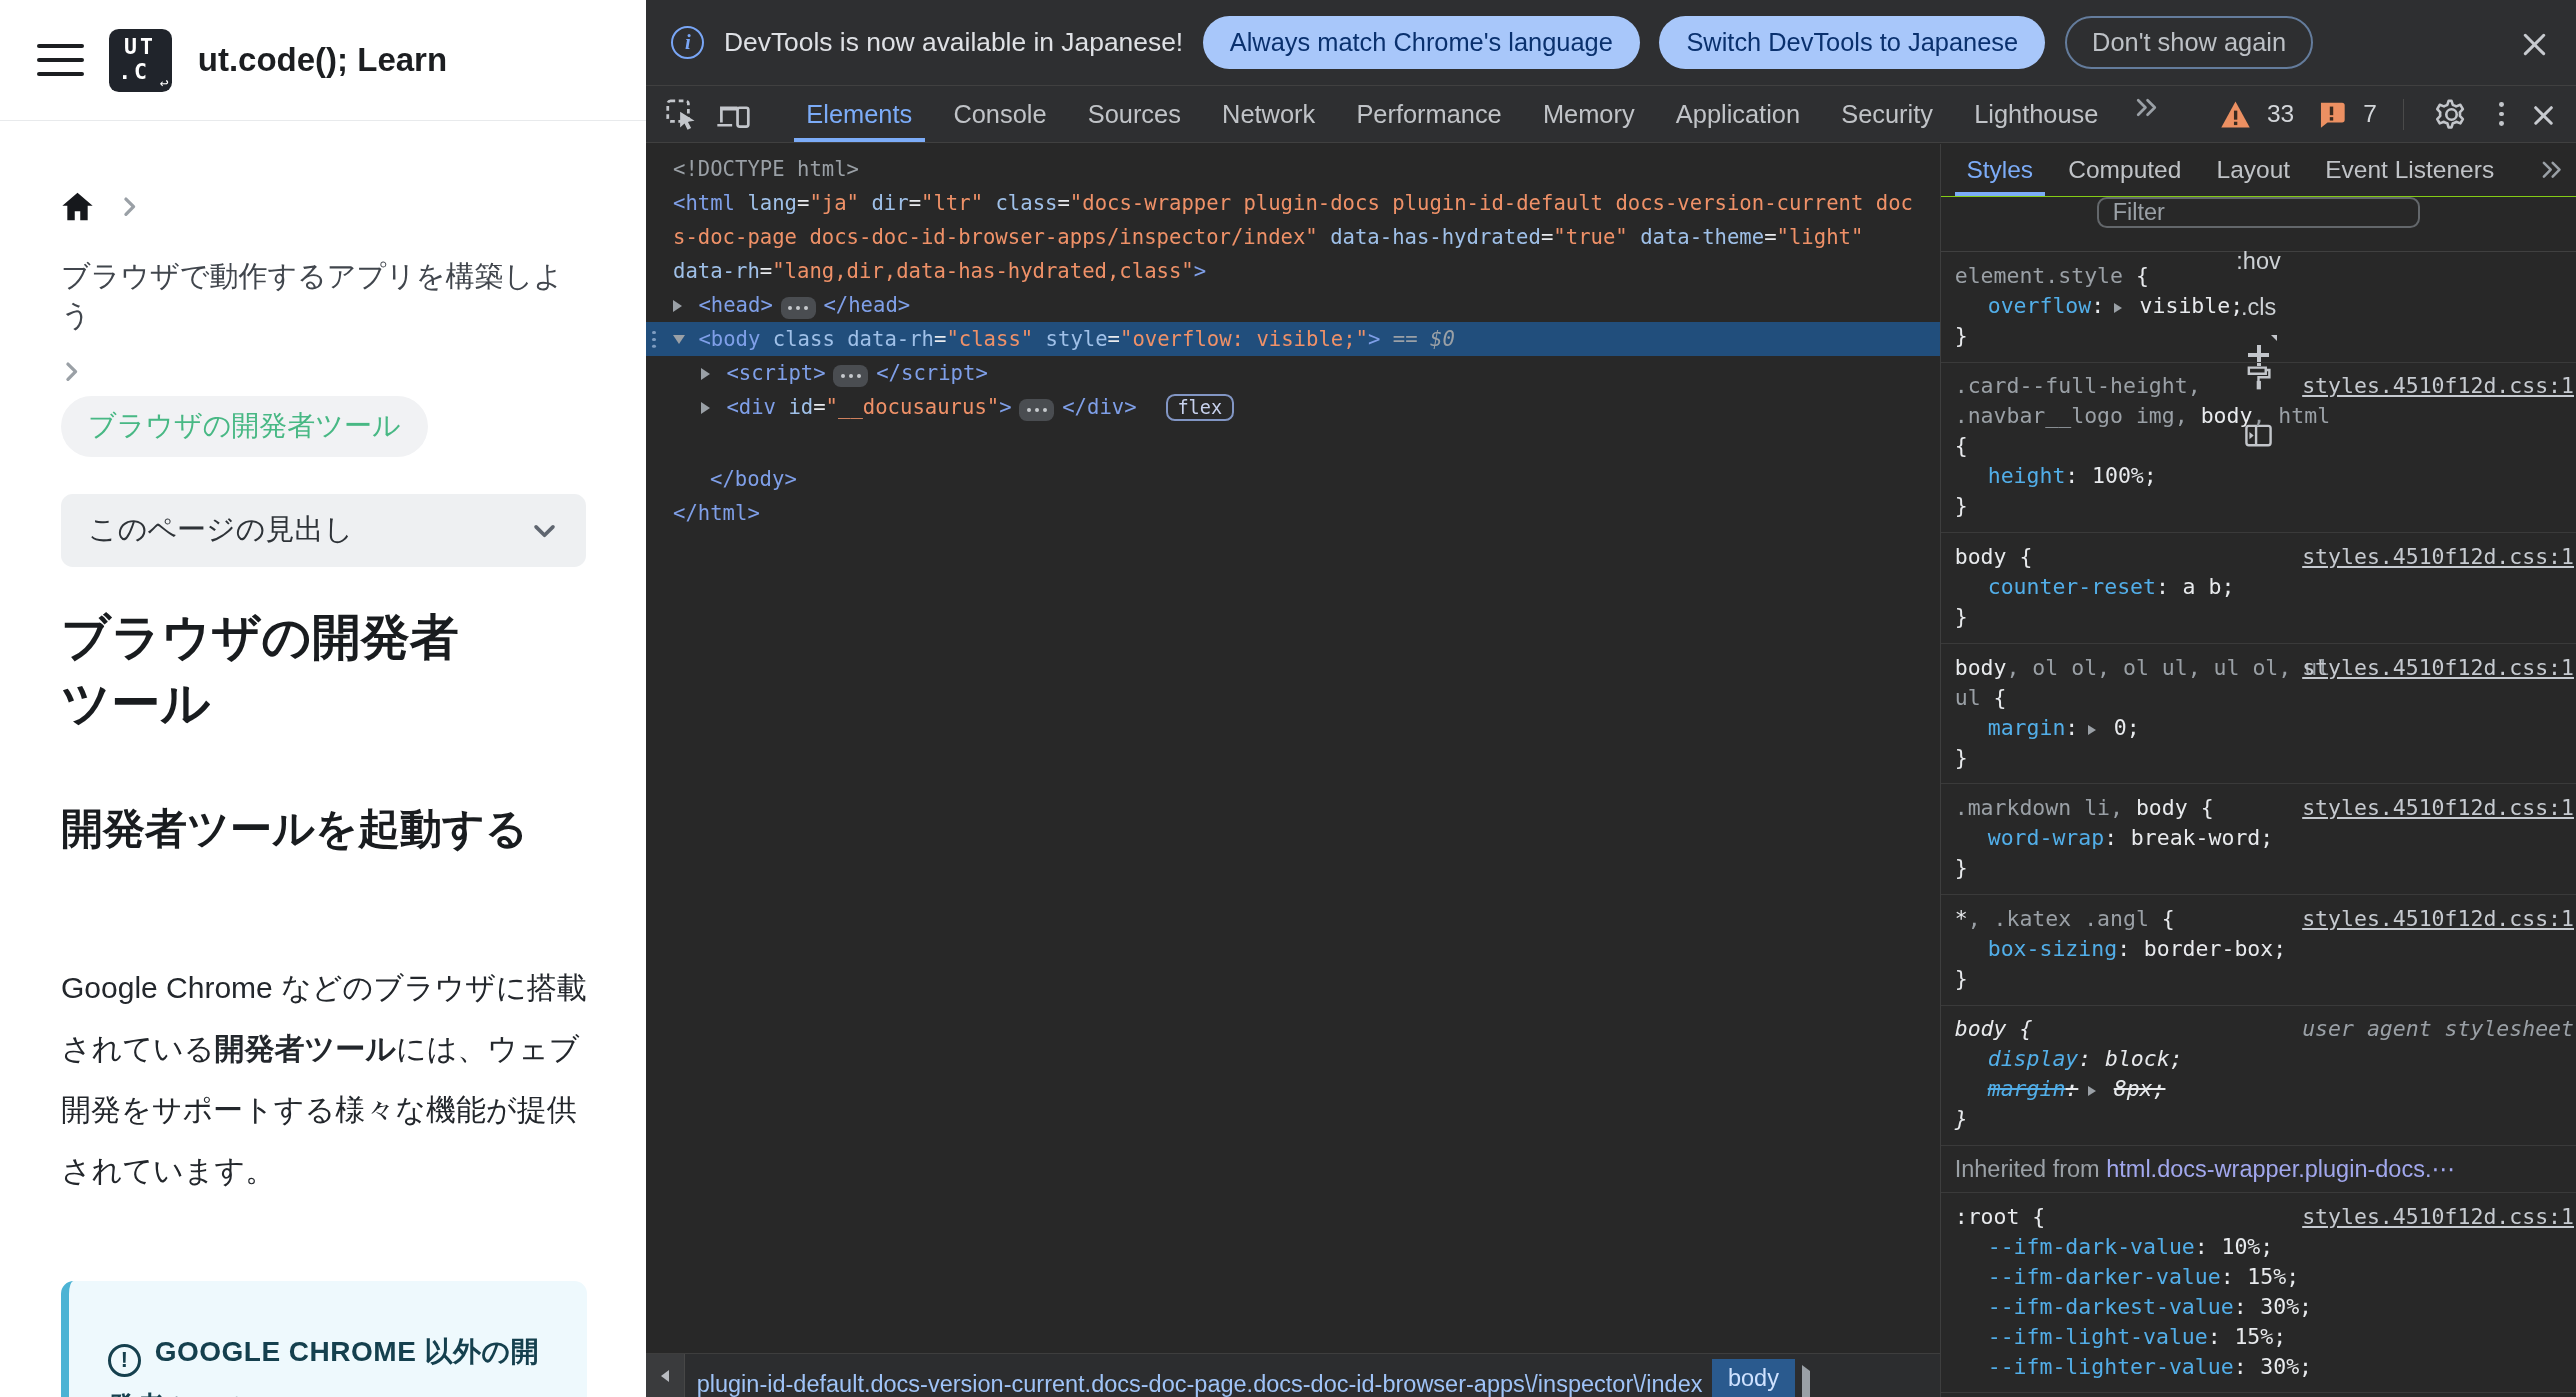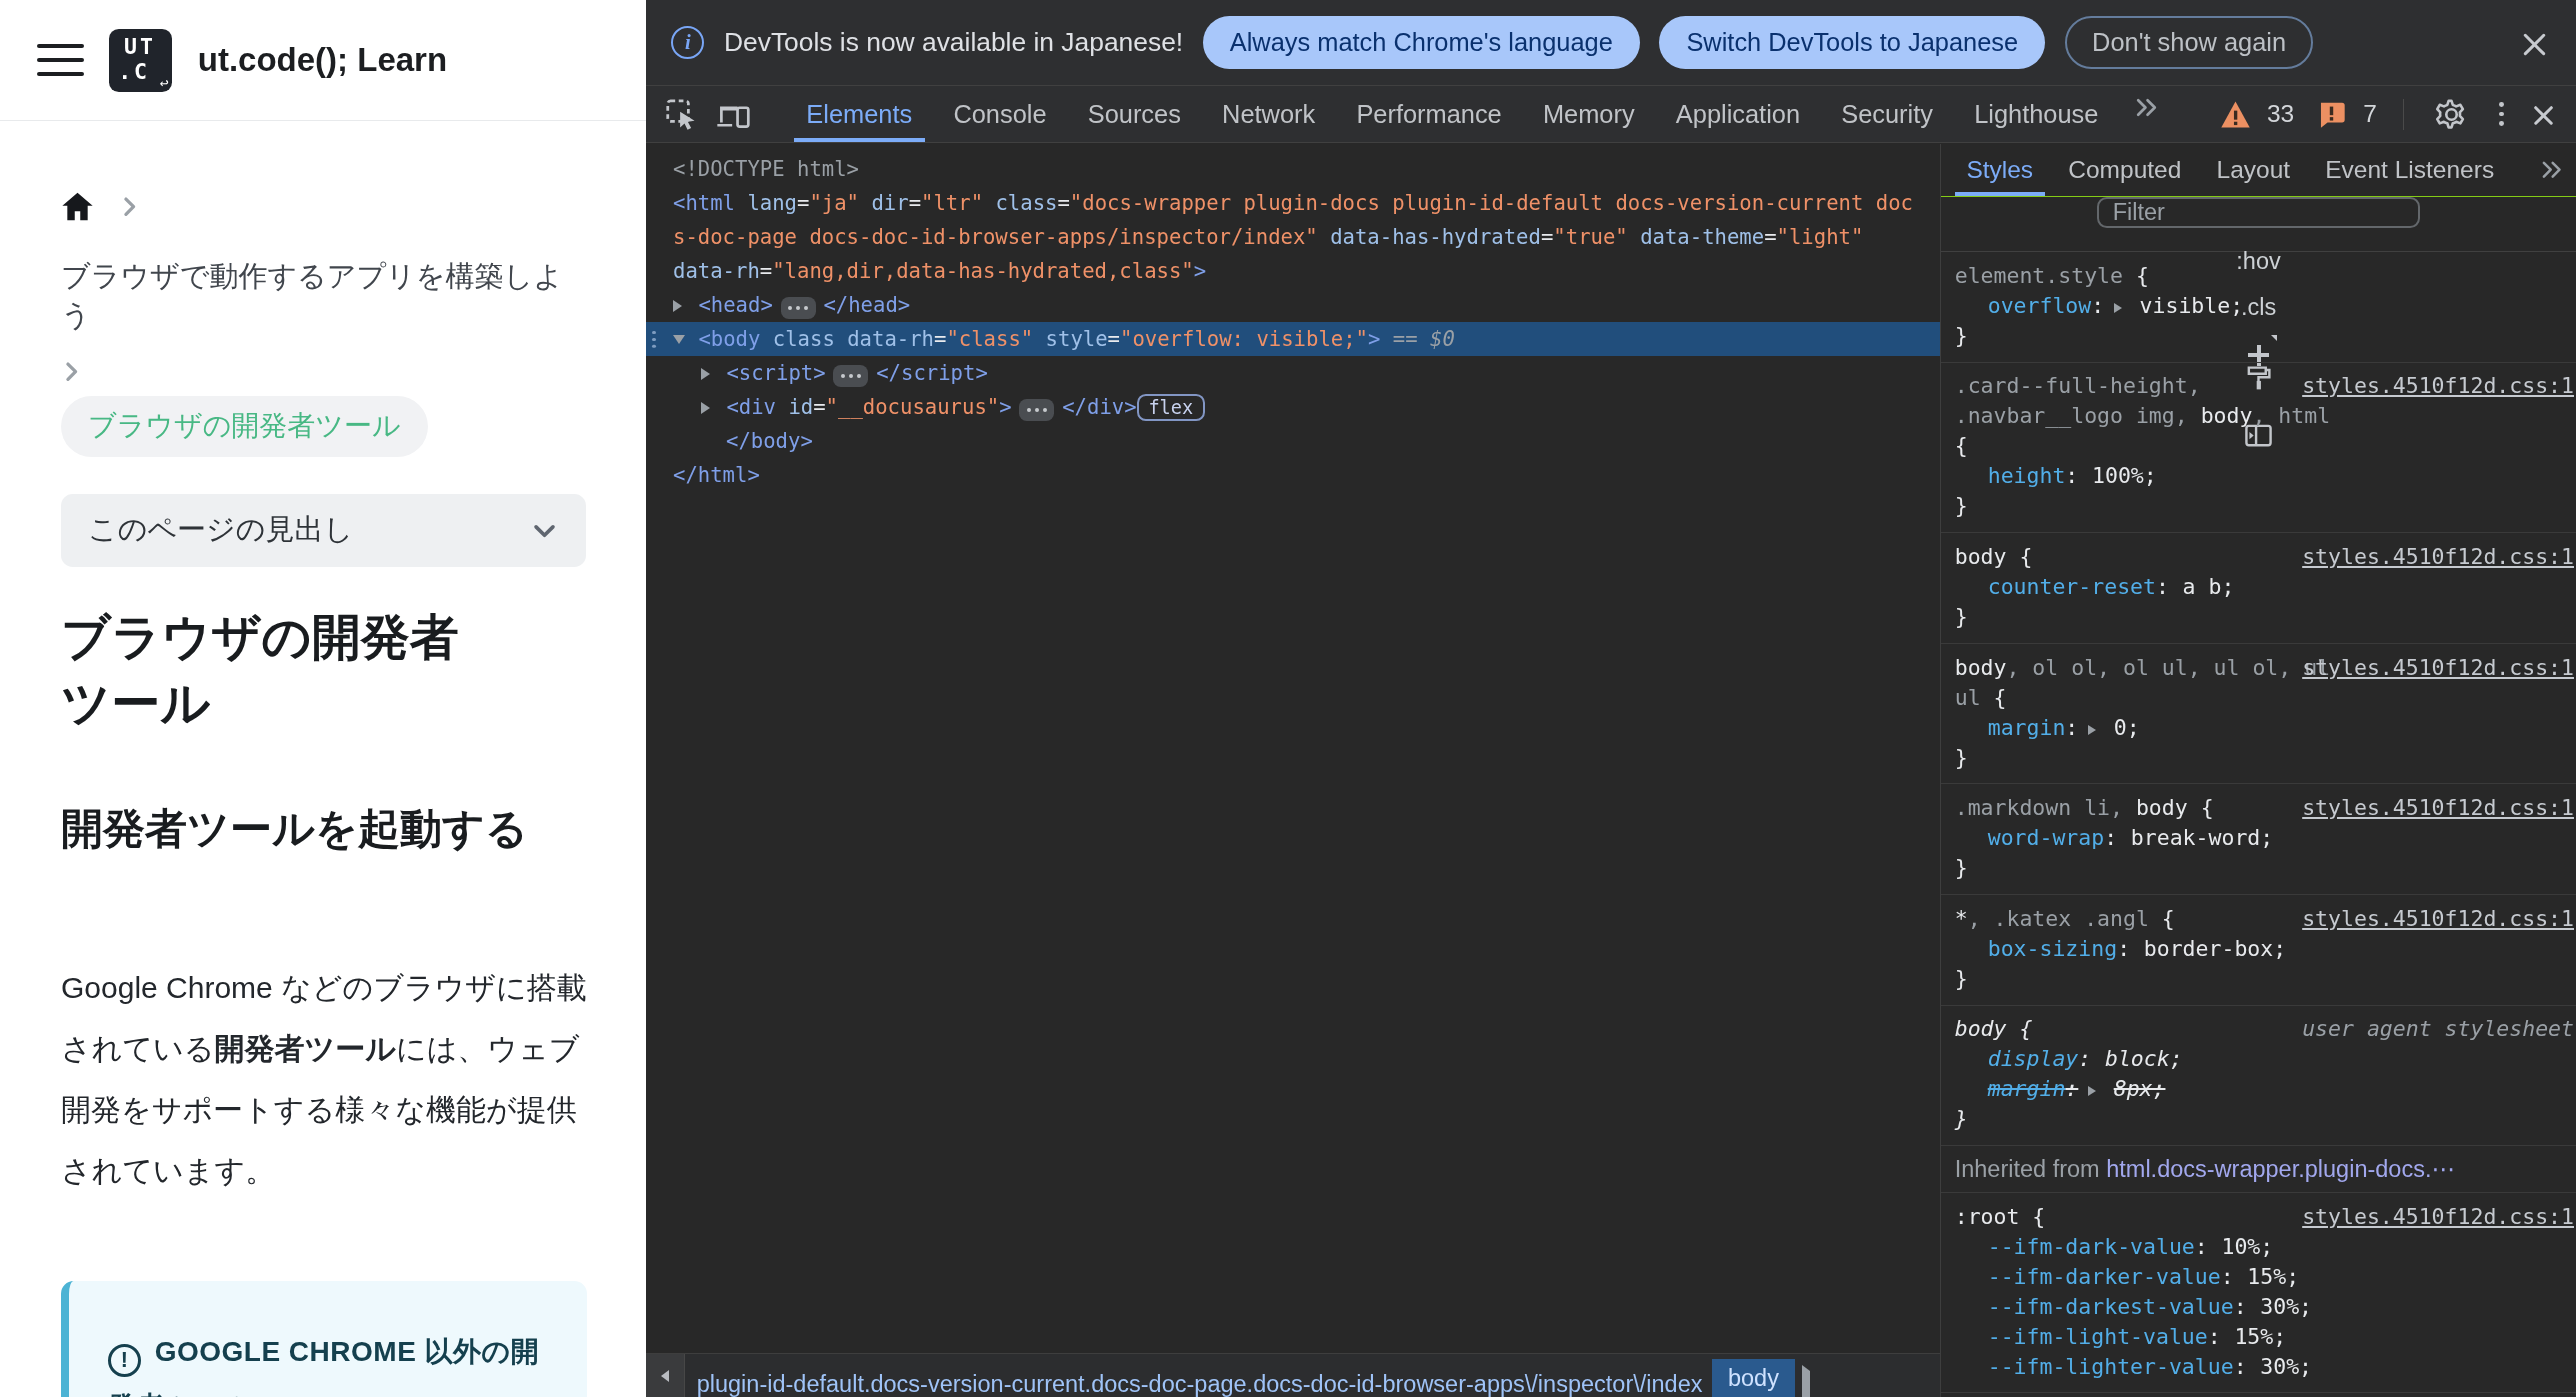--- a/index.html
+++ b/index.html
@@ -90,21 +90,21 @@
     border-top:6.9px solid transparent; border-bottom:6.9px solid transparent; }
   .twisty.down::before { content:""; display:inline-block; border-top:9.8px solid #9aa0a6;
     border-left:6.9px solid transparent; border-right:6.9px solid transparent; vertical-align:2px; }
   .tk-tag { color:#7f9fe8; } .tk-attr { color:#9fc0e8; } .tk-pln { color:#e8eaed; }
   .tk-val { color:#ef9168; word-break:break-all; }
   .tk-gray { color:#9aa0a6; } .tk-hint { color:#9aa0a6; font-style:italic; }
   .dots-btn { display:inline-flex; gap:3.9px; align-items:center; justify-content:center;
     width:35px; height:21.5px; background:#4a4d51; border-radius:7.8px; margin:0 7.8px; vertical-align:2px; cursor:pointer; }
   .dots-btn i { width:3.9px; height:3.9px; border-radius:50%; background:#c6c9cd; }
   .flex-badge { display:inline-block; border:2px solid #8296c4; border-radius:8.8px; color:#c8d2ee;
-    font-size:18.6px; line-height:23.5px; padding:0 9.8px; margin-left:0; cursor:pointer; }
+    font-size:18.6px; line-height:23.5px; padding:0 9.8px; margin-left:29px; cursor:pointer; }
 
   .statusbar { position:absolute; left:0; right:0; bottom:0; height:45px; background:#2c2d2f;
     border-top:1px solid #3e3e3e; display:flex; align-items:flex-end; overflow:hidden; }
   .sb-nav { width:39px; align-self:stretch; background:#3a3b3d; border-right:1px solid #474747;
     display:flex; align-items:center; justify-content:center; cursor:pointer; flex:0 0 auto; }
   .tri-left { border-right:8.8px solid #b9bcc1; border-top:6.9px solid transparent; border-bottom:6.9px solid transparent; }
   .tri-right { border-left:8.8px solid #9aa0a6; border-top:6.9px solid transparent; border-bottom:6.9px solid transparent; }
   .sb-path { font-size:23.5px; color:#9fc3f7; padding:0 9.8px 0 11.7px; white-space:nowrap; }
   .sb-chip { background:#2a5a8e; color:#cfe2ff; font-size:23.5px; padding:5.9px 15.7px; cursor:pointer; white-space:nowrap; }
   .sb-right { margin-left:7.8px; cursor:pointer; }
@@ -300,21 +300,21 @@
           <div class="tline" style="padding-left: 55px;"><span class="twisty right"></span><span class="tk-tag">&lt;script&gt;</span><span class="dots-btn">
               <i></i>
               <i></i>
               <i></i>
             </span><span class="tk-tag">&lt;/script&gt;</span></div>
           <div class="tline" style="padding-left: 55px;"><span class="twisty right"></span><span class="tk-tag">&lt;div</span><span class="tk-attr"> id</span><span class="tk-pln">=</span><span class="tk-val">"__docusaurus"</span><span class="tk-tag">&gt;</span><span class="dots-btn">
               <i></i>
               <i></i>
               <i></i>
             </span><span class="tk-tag">&lt;/div&gt;</span><span class="flex-badge">flex</span></div>
-          <div class="tline" style="padding-left: 80px;"><span class="tk-tag">&lt;/body&gt;</span></div>
+          <div class="tline" style="padding-left: 64px; margin-top: 38px;"><span class="tk-tag">&lt;/body&gt;</span></div>
           <div class="tline" style="padding-left: 27px;"><span class="tk-tag">&lt;/html&gt;</span></div>
         </div>
       <div class="statusbar">
         <span class="sb-nav">
             <span class="tri-left"></span>
           </span>
         <span class="sb-path">plugin-id-default.docs-version-current.docs-doc-page.docs-doc-id-browser-apps\/inspector\/index</span>
         <span class="sb-chip">body</span>
         <span class="sb-right"><span class="tri-right"></span></span>
       </div>

